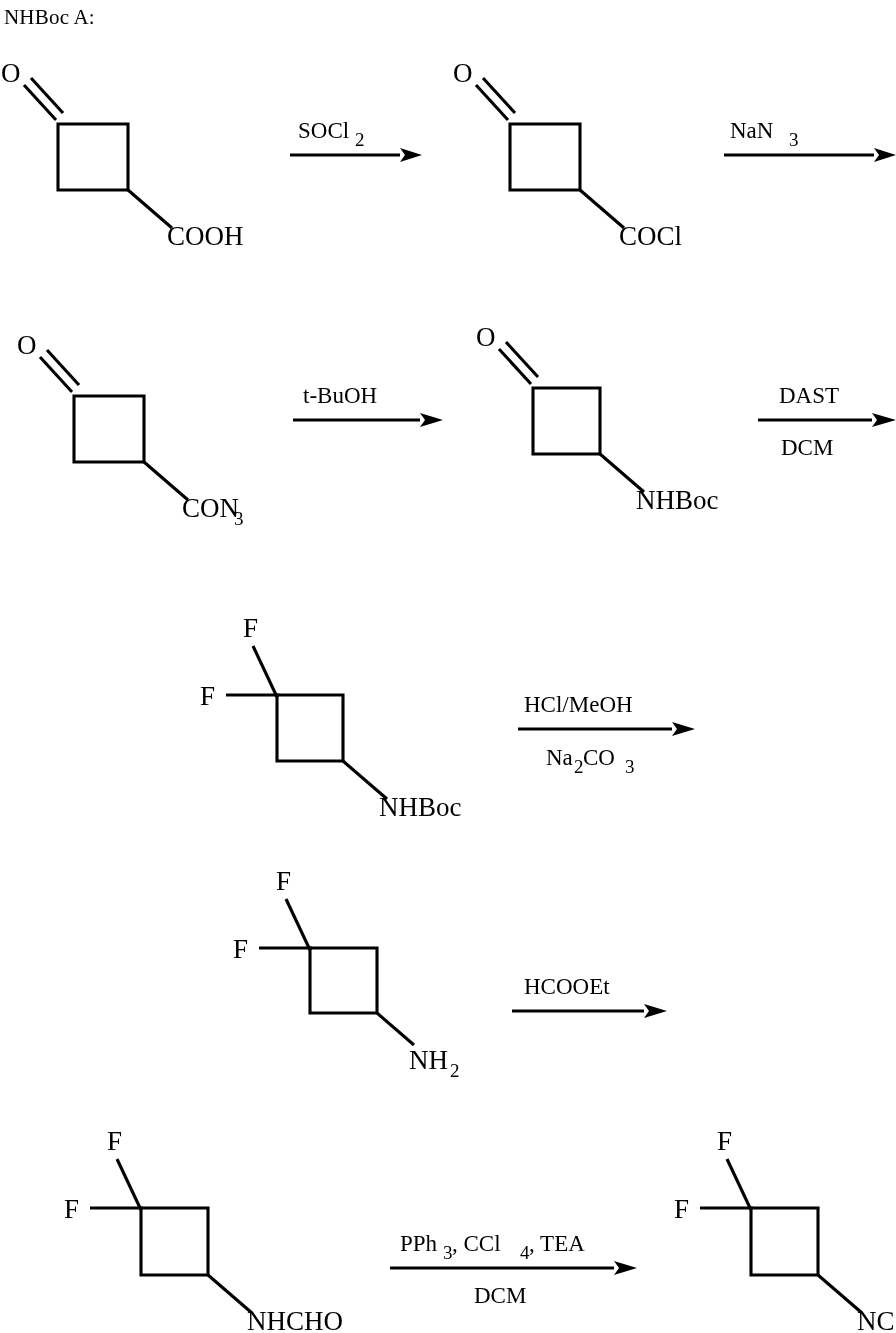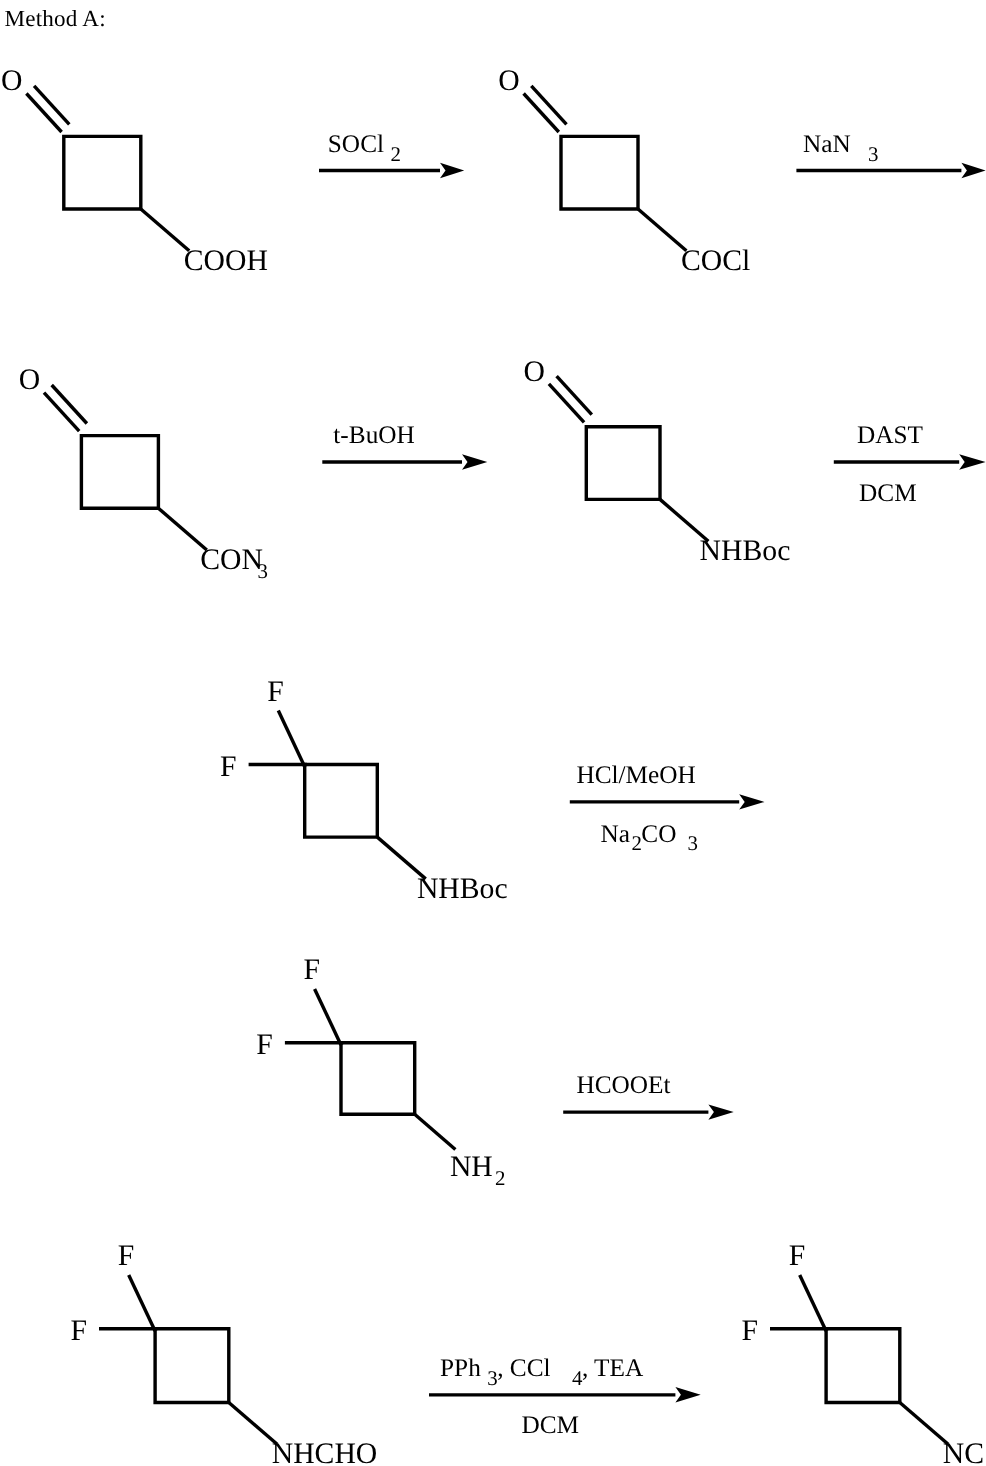--- a/index.html
+++ b/index.html
@@ -68,21 +68,21 @@
   .arrow-head {
     fill: #000000;
     stroke: none;
   }
 </style>
 </head>
 <body>
 
 <div id="sheet">
 
-  <div class="method-label">Method A:</div>
+  <div class="method-label">NHBoc A:</div>
 
   <svg class="scheme" viewBox="0 0 896 1333">
 
     <g>
 
       <path class="bond" d="M 58 124 L 128 124 L 128 190 L 58 190 Z"></path>
 
       <line class="bond" x1="56" y1="120" x2="24" y2="85"></line>
       <line class="bond" x1="63" y1="113" x2="31" y2="78"></line>
       <text class="atom-label" x="1" y="82">O</text>

